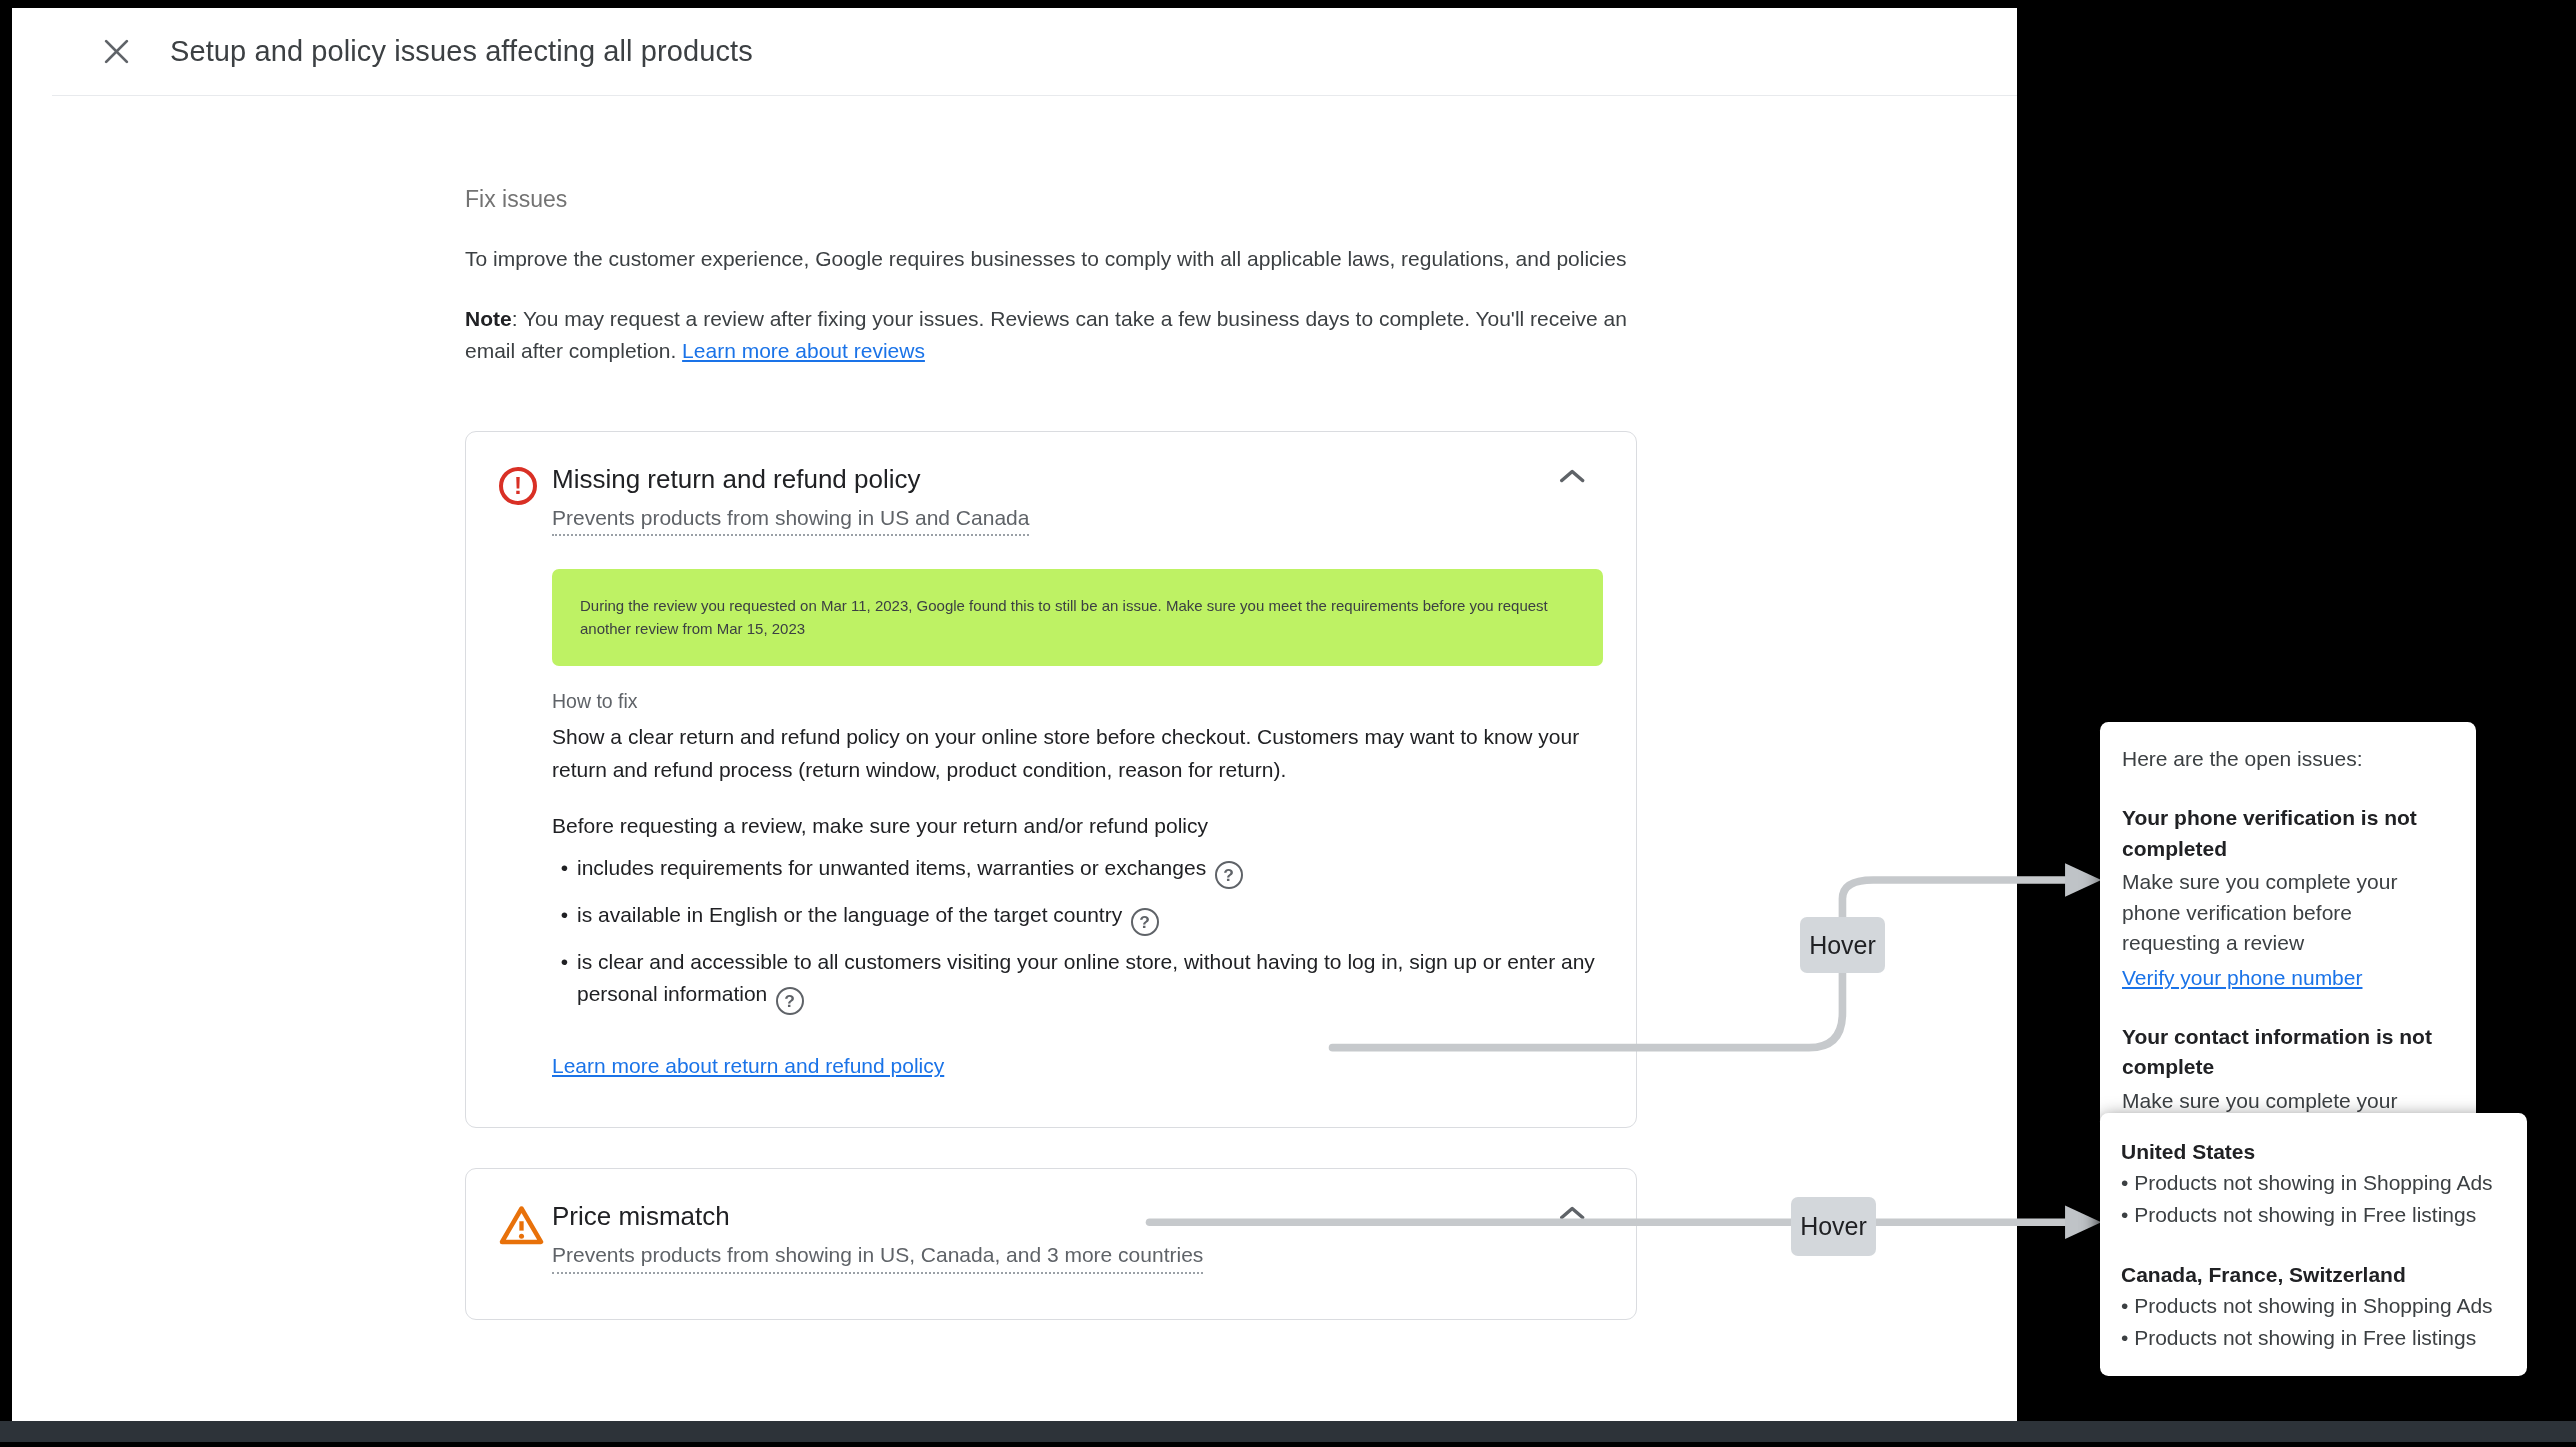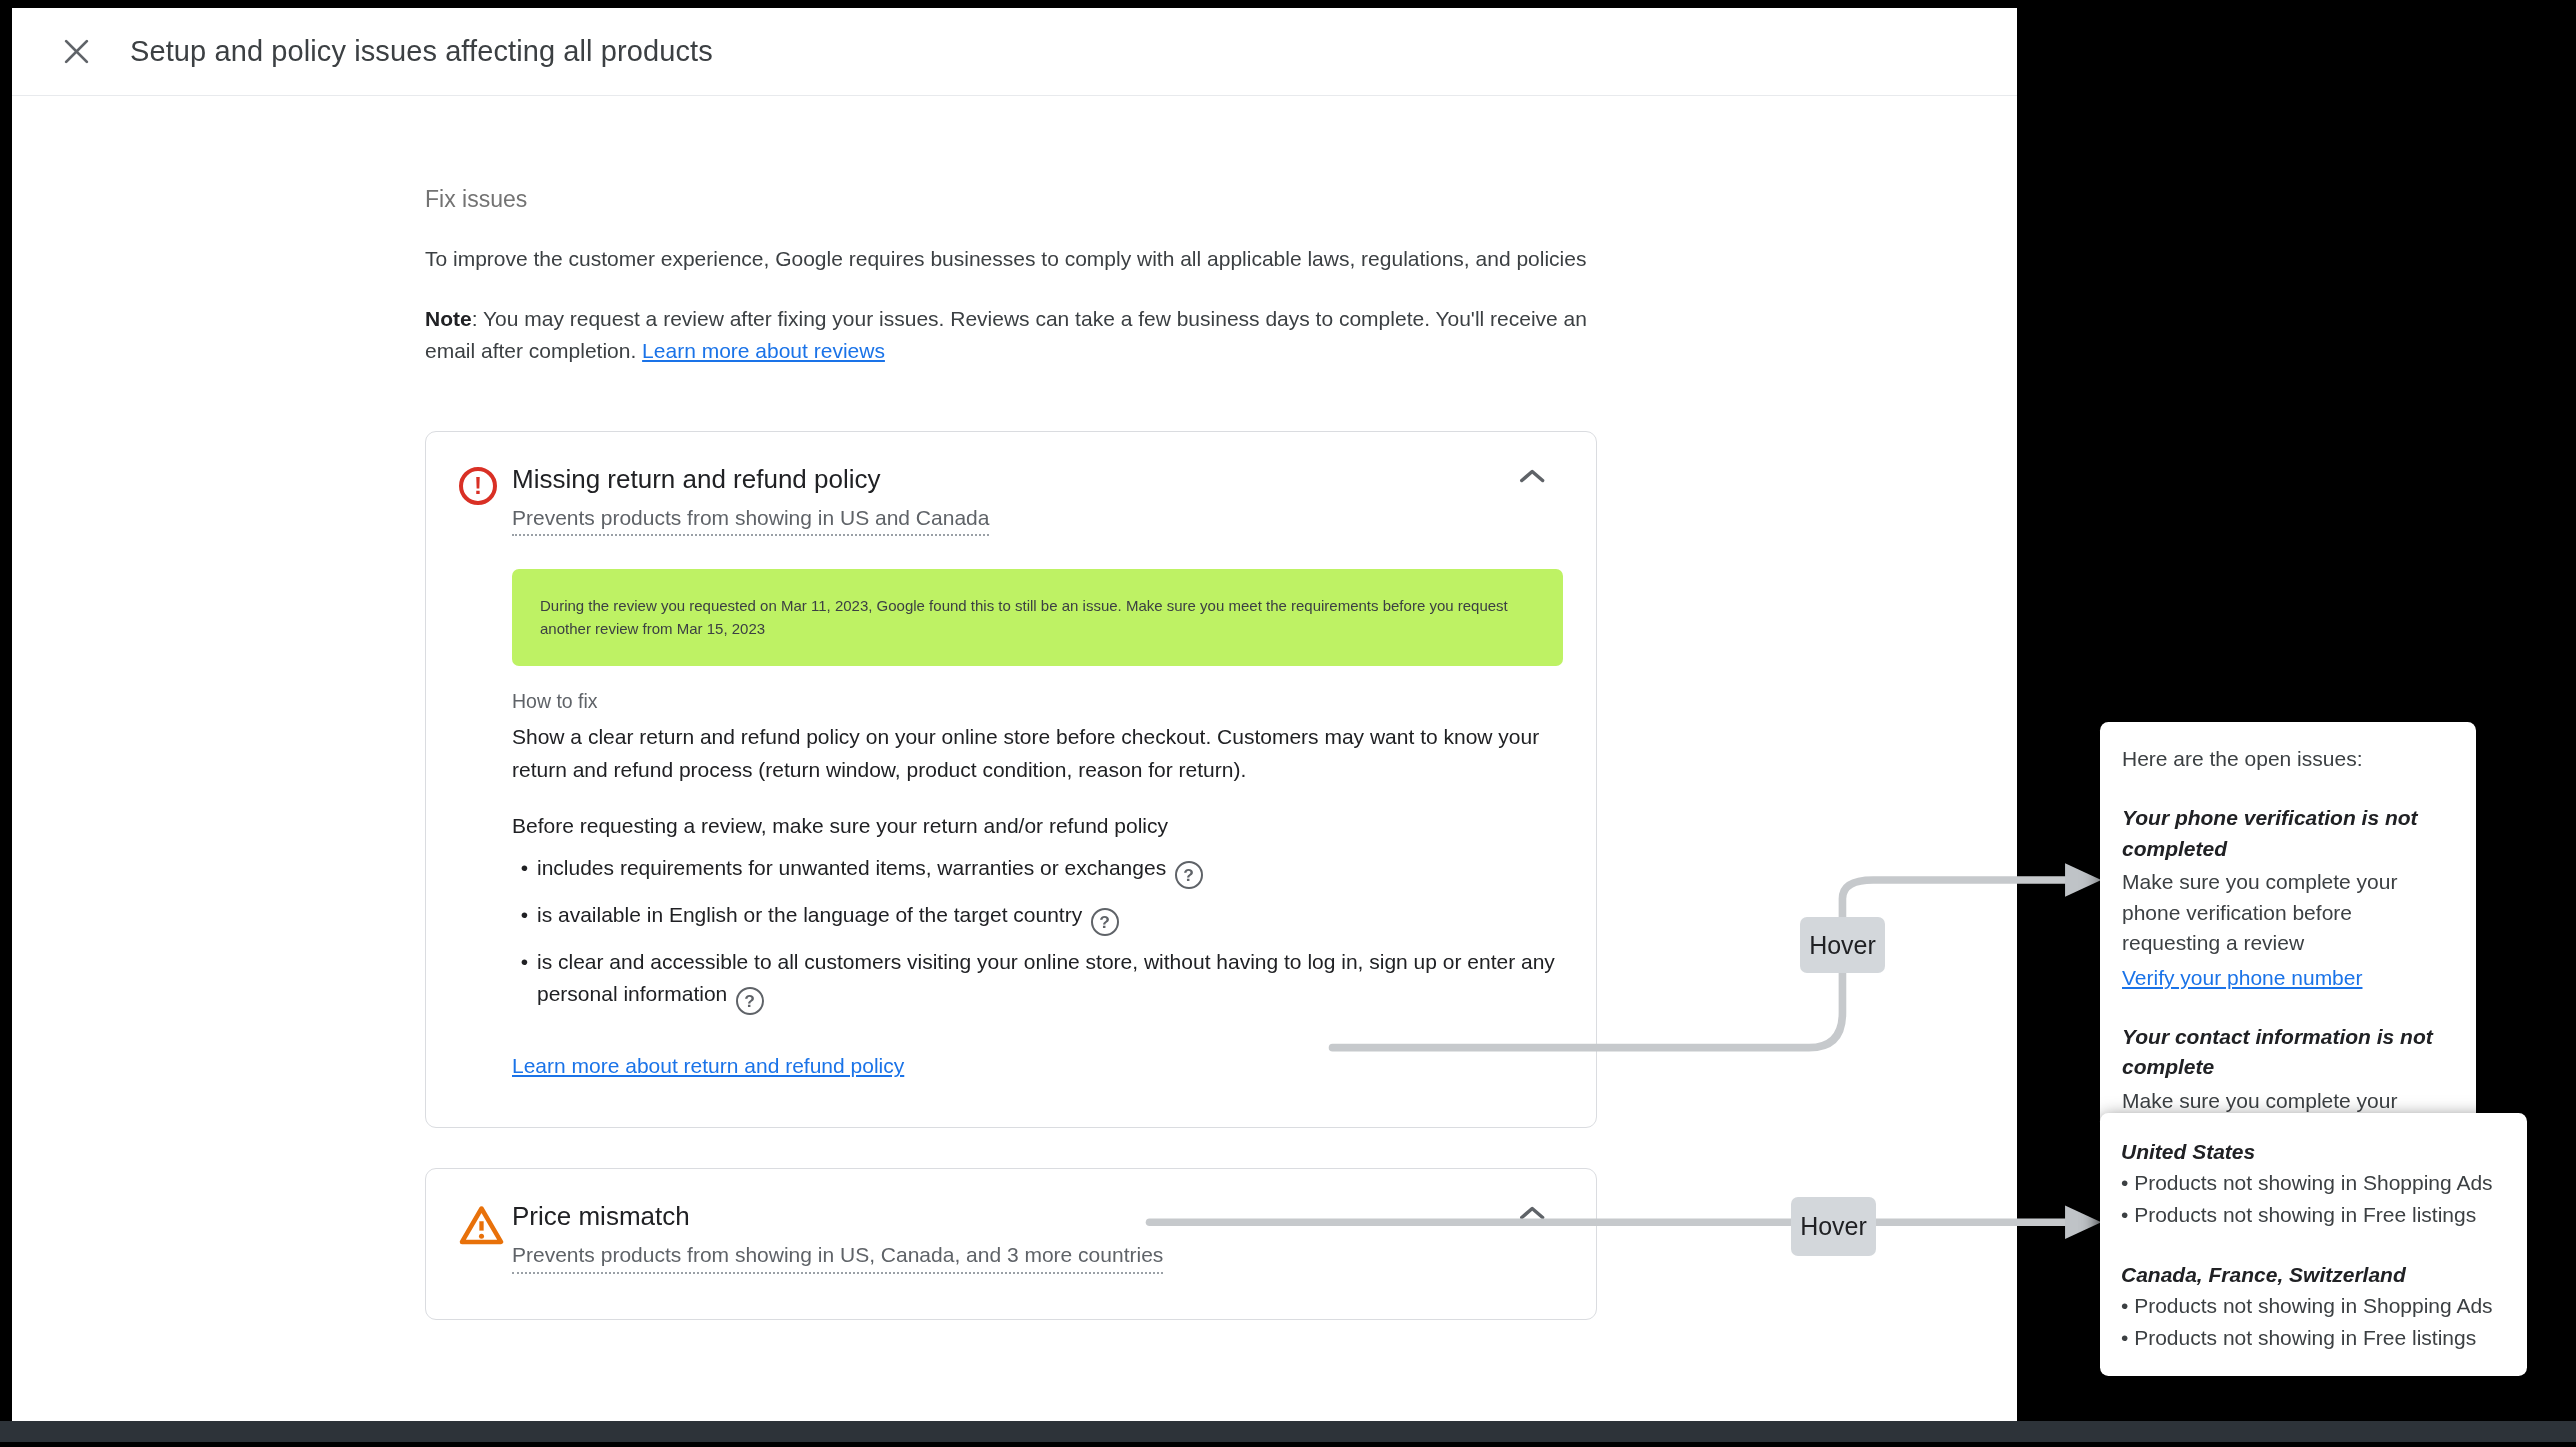--- a/index.html
+++ b/index.html
@@ -2,21 +2,21 @@
 <html style="font-size:11px"><head>
 <meta charset="utf-8">
 <style>
   * { margin:0; padding:0; box-sizing:border-box; }
   html,body { width:2576px; height:1447px; background:#000; overflow:hidden;
               font-family:"Liberation Sans","DejaVu Sans",sans-serif; }
   .stage { position:relative; width:2576px; height:1447px; }
 
   
   .dialog { position:absolute; left:12px; top:8.4px; width:2005px; height:1413px;
-            background:#fff; }
+            background:#fff;padding-left:40px; }
   .bottom-strip { position:absolute; left:0; top:1421px; width:2576px; height:21px;
                   background:#2d3339; }
 
   .dialog-header { height:88px; display:flex; align-items:center; padding-left:40px;
                    border-bottom:1.4px solid #e8eaed; }
   .close-btn { width:49px; height:49px; display:flex; align-items:center; justify-content:center;
                cursor:pointer; background:none; border:none; }
   .dialog-title { font-size:29px; color:#3c4043; margin-left:29px; letter-spacing:0.1px; }
 
   .content { padding-left:413px; width:1585px; }
@@ -67,21 +67,21 @@
                 display:flex; align-items:center; justify-content:center;
                 font-size:25px; color:#202124; cursor:pointer; }
   #hover1 { left:1800px; top:917px; width:85px; height:56px; }
   #hover2 { left:1791px; top:1197px; width:85px; height:59px; }
 
   .tooltip { position:absolute; z-index:6; background:#fff; border-radius:8.4px;
              box-shadow:0 4.2px 18px rgba(0,0,0,.55); color:#3c4043;
              font-size:21px; line-height:1.45; }
   #tooltip1 { left:2100px; top:722px; width:376px; padding:22px 22px 25px 22px; }
   #tooltip2 { left:2100px; top:1113px; width:427px; padding:19.5px 21px 22px 21px; }
-  .tt-head { font-weight:bold; color:#202124; margin-top:29px;font-style:italic; }
+  .tt-head { font-weight:bold; color:#202124; margin-top:29px; }
   .tt-head.first { margin-top:4px; }
   .tt-body { margin-top:2.8px; }
   .tt-link { display:inline-block; margin-top:4.2px; }
   .tt-item { margin-top:1.4px; }
 </style>
 </head>
 <body>
 
 <div class="stage">
 

